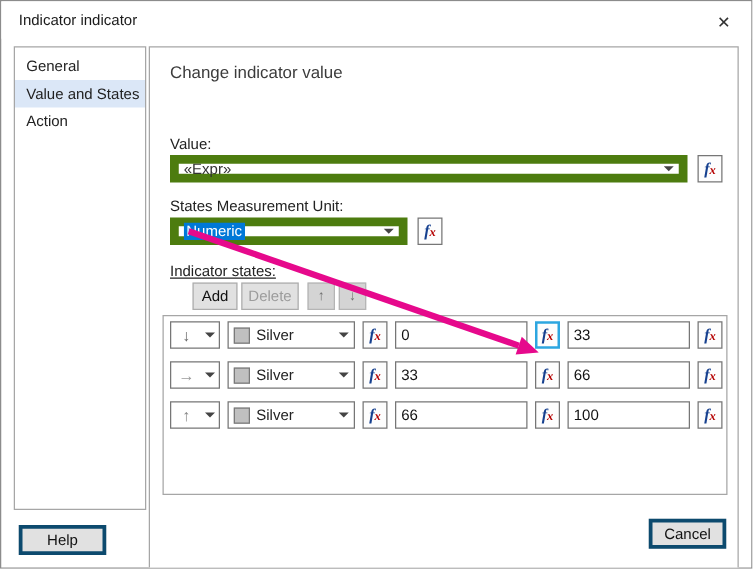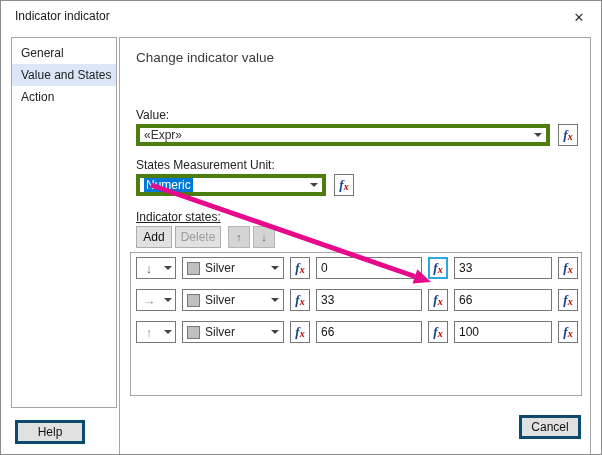--- a/index.html
+++ b/index.html
@@ -13,37 +13,37 @@
   .close { position:absolute; right:12px; top:6px; width:20px; height:20px; font-size:13px;
            color:#333; display:flex; align-items:center; justify-content:center; cursor:default; }
   .sidebar { position:absolute; left:10px; top:36px; width:106px; height:371px;
              border:1px solid #a6a6a6; background:#fff; padding-top:4px; }
   .side-item { height:22px; line-height:22px; padding-left:9px; font-size:12px; color:#222; cursor:default; }
   .side-item.selected { background:#dbe7f7; }
   .main { position:absolute; left:118px; top:36px; width:472px; height:432px;
           border:1px solid #a6a6a6; background:#fff; }
   .heading { position:absolute; left:16px; top:12px; font-size:13.5px; color:#3b3b3b; }
   .lbl { position:absolute; font-size:12px; color:#222; }
-  .combo { position:absolute; height:22px; border:4px solid #4d7c0f; background:#fff;
+  .combo { position:absolute; height:22px; border:7px solid #4d7c0f; background:#fff;
            display:flex; align-items:center; padding:0 4px; font-size:12px; color:#333; }
   .combo .txt { flex:1 1 auto; white-space:nowrap; overflow:hidden; }
   .combo .sel-txt { background:#0078d7; color:#fff; padding:0 2px; }
   .caret { width:0; height:0; border-left:4px solid transparent; border-right:4px solid transparent;
            border-top:4px solid #444; margin-left:6px; flex:0 0 auto; }
   .fx { position:absolute; width:20px; height:22px; border:1px solid #767676; background:#fdfdfd;
         display:flex; align-items:center; justify-content:center;
         font-family:"Liberation Serif", serif; font-style:italic; font-weight:bold; cursor:default; }
   .fx .f { color:#16408f; font-size:13px; }
   .fx .x { color:#b40000; font-size:10px; margin-top:3px; }
   .fx.inline { position:static; flex:0 0 20px; }
   .fx.highlight { border:2px solid #2da6e0; }
   .toolbar { position:absolute; left:16px; top:188px; display:flex; align-items:center; }
   .tbtn { height:22px; border:1px solid #adadad; background:#e1e1e1; font-size:12px; color:#111;
           display:flex; align-items:center; justify-content:center; cursor:default; }
-  .tbtn.add { width:36px; margin-right:3px; }
+  .tbtn.add { width:36px; margin-right:3px;margin-left:18px; }
   .tbtn.delete { width:46px; color:#9c9c9c; margin-right:7px; }
   .tbtn.sq { width:22px; background:#d4d4d4; color:#6e6e6e; font-size:11px; margin-right:3px; border-color:#b5b5b5; }
   .states-box { position:absolute; left:10px; top:214px; width:452px; height:144px;
                 border:1px solid #a6a6a6; background:#fff; padding:4px 5px; }
   .grid { display:grid; grid-template-columns:40px 102px 20px 106px 20px 98px 20px; column-gap:6px;
           align-items:center; }
   .hdr { height:16px; margin-bottom:2px; }
   .hdr span { font-size:11.5px; color:#333; }
   .state-row { height:22px; margin-bottom:10px; }
   .icon-combo { height:22px; border:1px solid #767676; background:#fff; display:flex;

